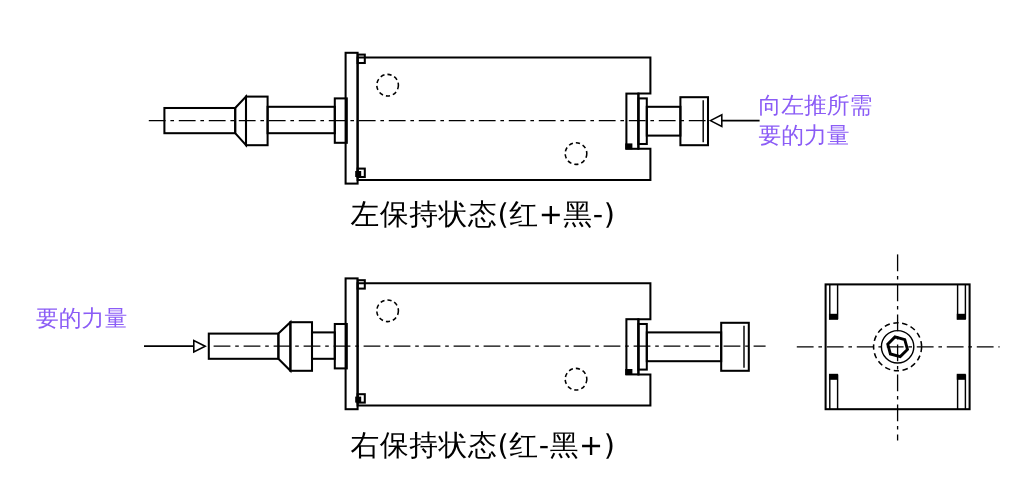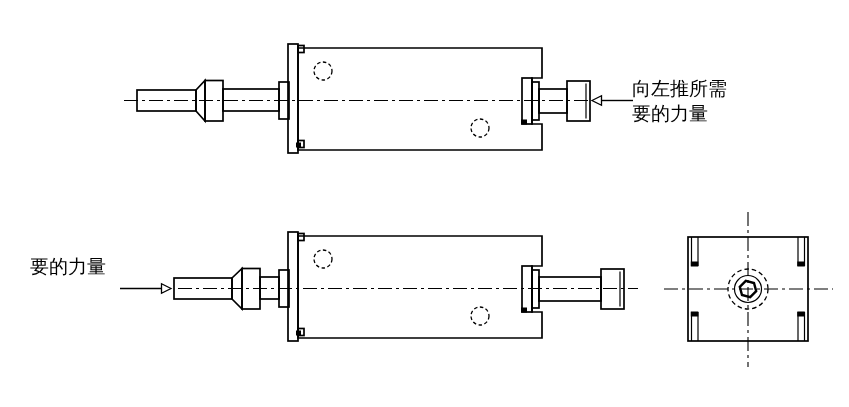--- a/index.html
+++ b/index.html
@@ -10,21 +10,21 @@
   .o{fill:none;stroke:#000;stroke-width:1.7;}
   .s{stroke:#000;stroke-width:1.4;}
   .cl{stroke:#000;stroke-width:1.1;stroke-dasharray:14 4 3 4;fill:none;}
   .hid{fill:none;stroke:#000;stroke-width:1.3;stroke-dasharray:3.5 2.5;}
   .hid2{fill:none;stroke:#000;stroke-width:1.3;stroke-dasharray:4.5 3;}
   .arrowhead{fill:#ffffff;stroke:#000;stroke-width:1.3;}
   .thin{fill:none;stroke:#000;stroke-width:1.2;}
   .thick{fill:none;stroke:#000;stroke-width:2.4;}
   .mk{fill:#000;stroke:none;}
   
-  .ann{position:absolute;font-size:19px;line-height:25px;color:#000000;white-space:nowrap;}
+  .ann{position:absolute;font-size:19px;line-height:25px;color:#8b5cf6;white-space:nowrap;}
   .cap{position:absolute;font-size:24px;color:#000;white-space:nowrap;letter-spacing:.5px;}
   #ann-left{left:632px;top:76px;}
   #ann-right{left:30px;top:254px;}
   #cap-left{left:292px;top:163px;}
   #cap-right{left:292px;top:355px;}
 </style>
 </head>
 <body>
 
 <div class="stage">
@@ -113,14 +113,16 @@
 
   <div class="ann" id="ann-left">
     <div>向左推所需</div>
     <div>要的力量</div>
   </div>
 
   <div class="ann" id="ann-right">
     <div>要的力量</div>
   </div>
 
+  <div class="cap" id="cap-left">左保持状态(红+黑-)</div>
+  <div class="cap" id="cap-right">右保持状态(红-黑+)</div>
 
 </div>
 
 </body></html>

